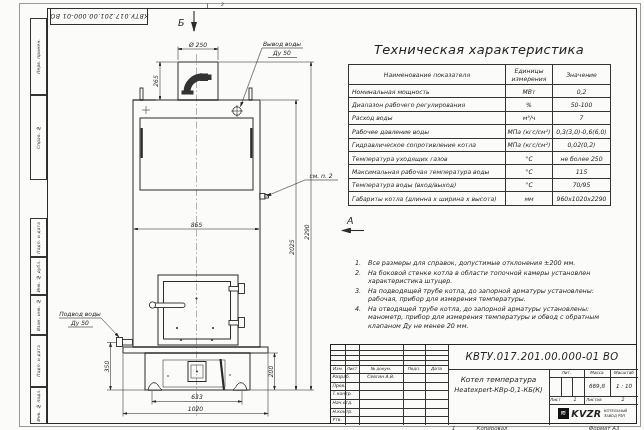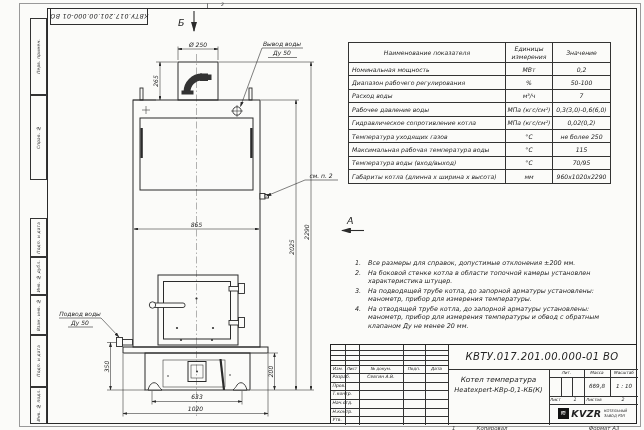--- a/index.html
+++ b/index.html
@@ -215,20 +215,21 @@
     <line class="thin" x1="311" y1="62" x2="311" y2="390" marker-start="url(#arr)" marker-end="url(#arr)"></line>
     <text x="308.8" y="232" text-anchor="middle" font-size="6" transform="rotate(-90 308.8 232)">2290</text>
 
     <text x="178" y="26" font-size="9.5">Б</text>
     <line x1="194" y1="11" x2="194" y2="31" stroke="#2b2b2b" stroke-width="1.1" marker-end="url(#arr)"></line>
     <text x="347" y="224" font-size="9.5">А</text>
     <line x1="364" y1="230.5" x2="342" y2="230.5" stroke="#2b2b2b" stroke-width="1.1" marker-end="url(#arr)"></line>
   </svg>
 
   <div class="spec">
+    <div class="spec-title">Техническая характеристика</div>
     <table>
       <colgroup>
           <col style="width:157px">
           <col style="width:47px">
           <col style="width:58px">
         </colgroup>
       <thead>
         <tr>
           <th>Наименование показателя</th>
           <th>Единицы измерения</th>
@@ -289,21 +290,21 @@
       <div class="note">
         <span class="n">1.</span>
         <span class="t">Все размеры для справок, допустимые отклонения ±200 мм.</span>
       </div>
       <div class="note">
         <span class="n">2.</span>
         <span class="t">На боковой стенке котла в области топочной камеры установлен характеристика штуцер.</span>
       </div>
       <div class="note">
         <span class="n">3.</span>
-        <span class="t">На подводящей трубе котла, до запорной арматуры установлены: манометр, прибор для измерения температуры.</span>
+        <span class="t">На подводящей трубе котла, до запорной арматуры установлены: рабочая, прибор для измерения температуры.</span>
       </div>
       <div class="note">
         <span class="n">4.</span>
         <span class="t">На отводящей трубе котла, до запорной арматуры установлены: манометр, прибор для измерения температуры и обвод с обратным клапаном Ду не менее 20 мм.</span>
       </div>
     </div>
 
   <div class="tb">
     <div class="vl" style="left:14px;top:0;height:80px;"></div>
     <div class="vl" style="left:28px;top:0;height:80px;"></div>

